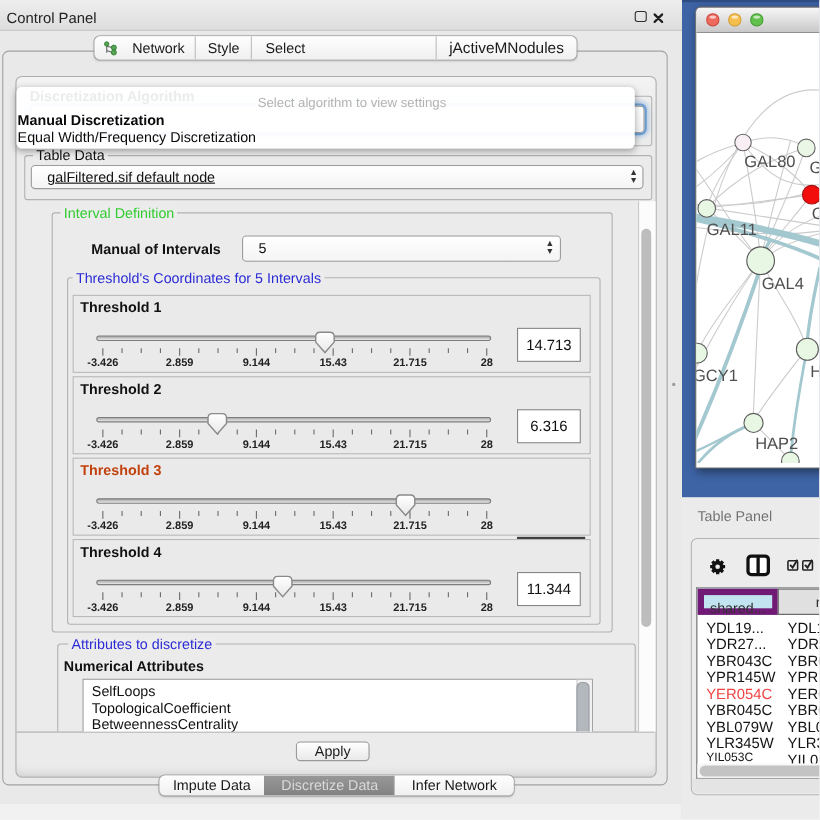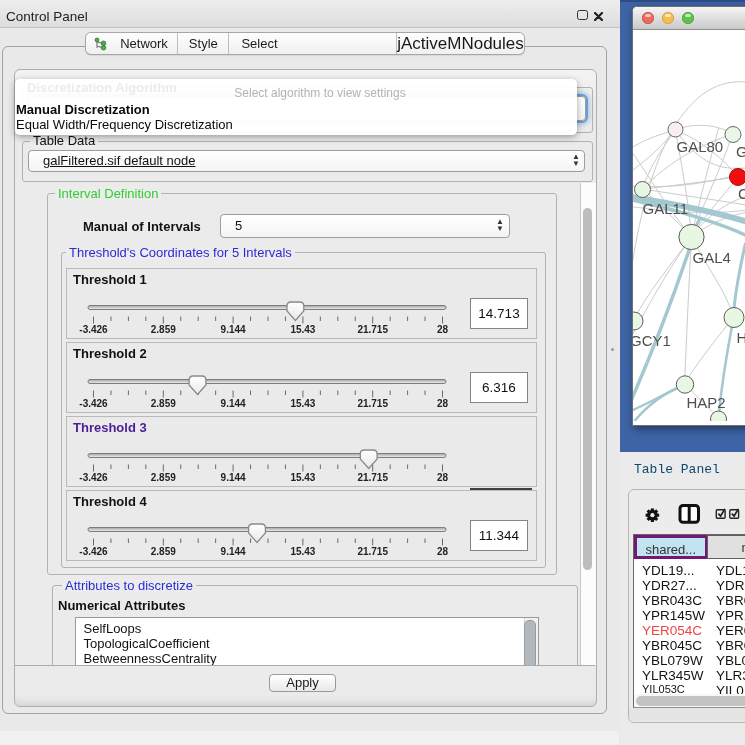--- a/index.html
+++ b/index.html
@@ -15,21 +15,21 @@
 <div class="abs" style="left:6px;top:8.5px;font-size:13.5px;color:#222;">Control Panel</div>
 <div class="abs" style="left:577px;top:10px;width:9px;height:8px;border:1.6px solid #2e2e2e;border-radius:2.5px;"></div>
 <svg class="abs" style="left:593.5px;top:12px;" width="9" height="9" viewBox="0 0 9 9">
       <path d="M1 1 L8 8 M8 1 L1 8" stroke="#1f1f1f" stroke-width="2.2" stroke-linecap="round"></path>
     </svg>
 <div class="abs" style="left:2px;top:46px;width:603px;height:666px;border:1px solid #a2a2a2;border-radius:6px;background:#e9e9e9;"></div>
 <div class="abs" style="left:86px;top:32.5px;width:438px;height:21px;border-radius:5px;box-shadow:0 0 0 1px #a6a6a6, 0 1px 2px rgba(0,0,0,0.25);background:linear-gradient(#fefefe,#f0f0f0);overflow:hidden;">
 <div style="position:absolute;left:0.0px;top:0;width:92.0px;height:21px;line-height:21px;text-align:center;font-size:13px;color:#1a1a1a;border-left:1px solid #bdbdbd;margin-left:-1px;"><span style="margin-left:24px;">Network</span></div>
 <div style="position:absolute;left:92.0px;top:0;width:50.6px;height:21px;line-height:21px;text-align:center;font-size:13px;color:#1a1a1a;border-left:1px solid #bdbdbd;margin-left:-1px;">Style</div>
 <div style="position:absolute;left:142.6px;top:0;width:61.8px;height:21px;line-height:21px;text-align:center;font-size:13px;color:#1a1a1a;border-left:1px solid #bdbdbd;margin-left:-1px;">Select</div>
-<div style="position:absolute;left:311.2px;top:0;width:126.6px;height:21px;line-height:21px;text-align:center;font-size:17px;color:#1a1a1a;border-left:1px solid #bdbdbd;margin-left:-1px;">jActiveMNodules</div>
+<div style="position:absolute;left:311.2px;top:0;width:126.6px;height:21px;line-height:21px;text-align:center;font-size:14px;color:#1a1a1a;border-left:1px solid #bdbdbd;margin-left:-1px;">jActiveMNodules</div>
 </div>
 <svg class="abs" style="left:94px;top:37px;" width="13" height="14" viewBox="0 0 13 14">
       <path d="M3 3 L3 11 M3 5 L8.5 6.2 M3 9 L8.5 10.6" stroke="#7a7a7a" stroke-width="1.2" fill="none"></path>
       <circle cx="3" cy="3" r="2" fill="#55a555" stroke="#2f7d2f" stroke-width="0.8"></circle>
       <circle cx="9.5" cy="6.3" r="2.3" fill="#55a555" stroke="#2f7d2f" stroke-width="0.8"></circle>
       <circle cx="9.5" cy="10.7" r="2.3" fill="#55a555" stroke="#2f7d2f" stroke-width="0.8"></circle>
     </svg>
 <div class="abs" style="left:14px;top:69px;width:581px;height:636px;border:1px solid #aeaeae;border-radius:6px;background:linear-gradient(#f3f3f3,#ebebeb 40px,#ebebeb);box-shadow:inset 0 -8px 10px -7px rgba(0,0,0,0.15);"></div>
 <div class="abs" style="left:15px;top:665px;width:580px;height:1px;background:#ababab;"></div>
 <div class="gb" style="left:22px;top:87px;width:569px;height:44px;"></div>
@@ -127,21 +127,21 @@
       <text x="27.50" y="65" font-size="10" font-weight="bold" fill="#222" text-anchor="middle" font-family="Liberation Sans">-3.426</text>
       <text x="97.30" y="65" font-size="10" font-weight="bold" fill="#222" text-anchor="middle" font-family="Liberation Sans">2.859</text>
       <text x="167.10" y="65" font-size="10" font-weight="bold" fill="#222" text-anchor="middle" font-family="Liberation Sans">9.144</text>
       <text x="236.90" y="65" font-size="10" font-weight="bold" fill="#222" text-anchor="middle" font-family="Liberation Sans">15.43</text>
       <text x="306.70" y="65" font-size="10" font-weight="bold" fill="#222" text-anchor="middle" font-family="Liberation Sans">21.715</text>
       <text x="376.50" y="65" font-size="10" font-weight="bold" fill="#222" text-anchor="middle" font-family="Liberation Sans">28</text>
       <path d="M123.10 43 L123.10 38 Q123.10 34 127.10 34 L135.90 34 Q139.90 34 139.90 38 L139.90 43 L131.50 52.5 Z" fill="url(#th1)" stroke="#8a8a8a" stroke-width="1.3"></path>
     </svg>
 <div class="abs" style="left:470px;top:372.0px;width:56px;height:29px;background:#fff;border:1px solid #858585;font-size:13.5px;color:#111;text-align:center;line-height:29px;">6.316</div>
 <div class="abs" style="left:66px;top:415.5px;width:469px;height:69px;background:#eaeaea;border:1px solid #b9b9b9;"></div>
-<div class="abs" style="left:73px;top:419.5px;font-size:13px;font-weight:bold;color:#4c1d95;">Threshold 3</div>
+<div class="abs" style="left:73px;top:419.5px;font-size:13px;font-weight:bold;color:#c2410c;">Threshold 3</div>
 <svg class="abs" style="left:66px;top:415.5px;" width="471" height="69" viewBox="0 0 471 69">
       <defs>
         <linearGradient id="tr2" x1="0" y1="0" x2="0" y2="1">
           <stop offset="0" stop-color="#a2a2a2"></stop>
           <stop offset="1" stop-color="#f2f2f2"></stop>
         </linearGradient>
         <linearGradient id="th2" x1="0" y1="0" x2="0" y2="1">
           <stop offset="0" stop-color="#ffffff"></stop>
           <stop offset="1" stop-color="#e8e8e8"></stop>
         </linearGradient>
@@ -234,20 +234,25 @@
 </div>
     </div>
 <div class="abs" style="left:580px;top:183px;width:14.5px;height:482px;background:#fcfcfc;border-left:1px solid #c8c8c8;"></div>
 <div class="abs" style="left:582.5px;top:208px;width:9px;height:362px;background:#bdbdbd;border-radius:5px;"></div>
 <div class="abs" style="left:15px;top:79px;width:562px;height:56px;background:rgba(255,255,255,0.96);border-radius:5px;box-shadow:0 2px 7px rgba(0,0,0,0.35);"></div>
 <div class="abs" style="left:120px;top:86px;width:400px;text-align:center;font-size:12px;color:#b3b3b3;">Select algorithm to view settings</div>
 <div class="abs" style="left:27px;top:80px;font-size:13px;font-weight:bold;color:rgba(80,80,80,0.11);">Discretization Algorithm</div>
 <div class="abs" style="left:16px;top:102px;font-size:13px;font-weight:bold;color:#0a0a0a;">Manual Discretization</div>
 <div class="abs" style="left:16px;top:117px;font-size:13px;color:#0a0a0a;">Equal Width/Frequency Discretization</div>
 <div class="abs" style="left:269px;top:674px;width:65px;height:16px;background:linear-gradient(#ffffff,#e9e9e9);border:1px solid #9a9a9a;border-radius:4px;text-align:center;line-height:16px;font-size:13px;color:#1a1a1a;">Apply</div>
+<div class="abs" style="left:144.9px;top:704.5px;width:321.8px;height:18.5px;border-radius:5px;box-shadow:0 0 0 1px #a6a6a6, 0 1px 2px rgba(0,0,0,0.25);background:linear-gradient(#fefefe,#f0f0f0);overflow:hidden;">
+<div style="position:absolute;left:0.0px;top:0;width:95.4px;height:18.5px;line-height:18.5px;text-align:center;font-size:13px;color:#1a1a1a;border-left:1px solid #bdbdbd;margin-left:-1px;">Impute Data</div>
+<div style="position:absolute;left:95.4px;top:0;width:119.1px;height:18.5px;line-height:18.5px;text-align:center;font-size:13px;background:linear-gradient(#989898,#828282);color:#d9d9d9;">Discretize Data</div>
+<div style="position:absolute;left:214.5px;top:0;width:107.3px;height:18.5px;line-height:18.5px;text-align:center;font-size:13px;color:#1a1a1a;border-left:1px solid #bdbdbd;margin-left:-1px;">Infer Network</div>
+</div>
 <div class="abs" style="left:620px;top:0;width:125px;height:452px;background:#3e64a5;border-top:2px solid #2e4d85;"></div>
 <div class="abs" style="left:631.5px;top:6px;width:120px;height:418px;background:#fff;border:1px solid #6f6f6f;border-radius:5px 5px 0 0;box-shadow:2px 3px 9px rgba(0,0,0,0.45);overflow:hidden;">
 <div style="position:absolute;left:0;top:0;width:100%;height:22px;background:linear-gradient(#f6f6f6,#c9c9c9);border-bottom:1px solid #909090;"></div>
 <div style="position:absolute;left:9.8px;top:5.3px;width:11.4px;height:11.4px;border-radius:50%;background:#ed6a5f;border:1px solid #ce4a40;box-sizing:border-box;"></div>
 <div style="position:absolute;left:12.3px;top:6.8px;width:6.4px;height:3.2px;border-radius:50%;background:rgba(255,255,255,0.65);"></div>
 <div style="position:absolute;left:29.8px;top:5.3px;width:11.4px;height:11.4px;border-radius:50%;background:#f5bf4f;border:1px solid #d79e33;box-sizing:border-box;"></div>
 <div style="position:absolute;left:32.3px;top:6.8px;width:6.4px;height:3.2px;border-radius:50%;background:rgba(255,255,255,0.65);"></div>
 <div style="position:absolute;left:49.8px;top:5.3px;width:11.4px;height:11.4px;border-radius:50%;background:#62c04c;border:1px solid #47a135;box-sizing:border-box;"></div>
 <div style="position:absolute;left:52.3px;top:6.8px;width:6.4px;height:3.2px;border-radius:50%;background:rgba(255,255,255,0.65);"></div>
 </div>
@@ -309,21 +314,21 @@
 <text x="735.5" y="157">GA</text>
 <text x="737.5" y="199">CR</text>
 <text x="642" y="214">GAL11</text>
 <text x="692" y="263">GAL4</text>
 <text x="629.5" y="346">GCY1</text>
 <text x="736" y="343">H</text>
 <text x="686" y="408">HAP2</text>
 </g>
 </svg>
 <div class="abs" style="left:620px;top:452px;width:125px;height:293px;background:#ebebeb;"></div>
-<div class="abs" style="left:634px;top:462px;font-size:13px;color:#0c4a6e;font-family:Liberation Mono, monospace;">Table Panel</div>
+<div class="abs" style="left:634px;top:462px;font-size:13px;color:#737373;">Table Panel</div>
 <div class="abs" style="left:628px;top:489px;width:127px;height:232px;background:#ececec;border:1px solid #b5b5b5;border-radius:6px;overflow:hidden;"></div>
 <div class="abs" style="left:629px;top:708px;width:125px;height:13px;background:#e4e4e4;border-radius:0 0 6px 6px;"></div>
 <svg class="abs" style="left:640px;top:500px;" width="105" height="26" viewBox="0 0 105 26">
 <g fill="#111">
 <circle cx="12.4" cy="15.2" r="5.4"></circle>
 <g stroke="#111" stroke-width="3">
 <line x1="12.4" y1="8.4" x2="12.4" y2="22"></line>
           <line x1="5.6" y1="15.2" x2="19.2" y2="15.2"></line>
 <line x1="7.6" y1="10.4" x2="17.2" y2="20"></line>
           <line x1="17.2" y1="10.4" x2="7.6" y2="20"></line>
@@ -335,21 +340,21 @@
         <line x1="49.2" y1="5.5" x2="49.2" y2="22.3"></line>
       </g>
 <g fill="none" stroke="#222" stroke-width="1.4">
 <rect x="76.3" y="9.8" width="8.8" height="8.4" rx="1"></rect>
         <rect x="89.8" y="9.8" width="8.8" height="8.4" rx="1"></rect>
 <path d="M78.3 13.6 L80.6 16 L84.9 8.9" stroke-width="1.7"></path>
         <path d="M91.8 13.6 L94.1 16 L98.4 8.9" stroke-width="1.7"></path>
       </g>
 </svg>
 <div class="abs" style="left:633px;top:534px;width:112px;height:174px;overflow:hidden;background:#fff;border-top:1px solid #666;border-left:1px solid #666;border-bottom:1px solid #8e8e8e;box-sizing:border-box;">
-<div style="position:absolute;left:0;top:0;width:73.5px;height:24px;background:#c2e3f0;border:3px solid #701a75;box-sizing:border-box;text-align:center;font-size:13px;line-height:23px;color:#333;">shared...</div>
+<div style="position:absolute;left:0;top:0;width:73.5px;height:24px;background:#c2e3f0;border:6px solid #701a75;box-sizing:border-box;text-align:center;font-size:13px;line-height:23px;color:#333;">shared...</div>
 <div style="position:absolute;left:72.5px;top:0;width:120px;height:24px;background:#e0e0e0;border:1px solid #606060;box-sizing:border-box;font-size:13px;line-height:23px;color:#333;"><span style="margin-left:34px;">n</span></div>
 <div style="position:absolute;left:8px;top:28.0px;font-size:13.5px;color:#141414;">YDL19...</div>
 <div style="position:absolute;left:82px;top:28.0px;font-size:13.5px;color:#141414;">YDL1</div>
 <div style="position:absolute;left:8px;top:43.0px;font-size:13.5px;color:#141414;">YDR27...</div>
 <div style="position:absolute;left:82px;top:43.0px;font-size:13.5px;color:#141414;">YDR2</div>
 <div style="position:absolute;left:8px;top:58.0px;font-size:13.5px;color:#141414;">YBR043C</div>
 <div style="position:absolute;left:82px;top:58.0px;font-size:13.5px;color:#141414;">YBR0</div>
 <div style="position:absolute;left:8px;top:73.0px;font-size:13.5px;color:#141414;">YPR145W</div>
 <div style="position:absolute;left:82px;top:73.0px;font-size:13.5px;color:#141414;">YPR1</div>
 <div style="position:absolute;left:8px;top:88.0px;font-size:13.5px;color:#ef4444;">YER054C</div>

